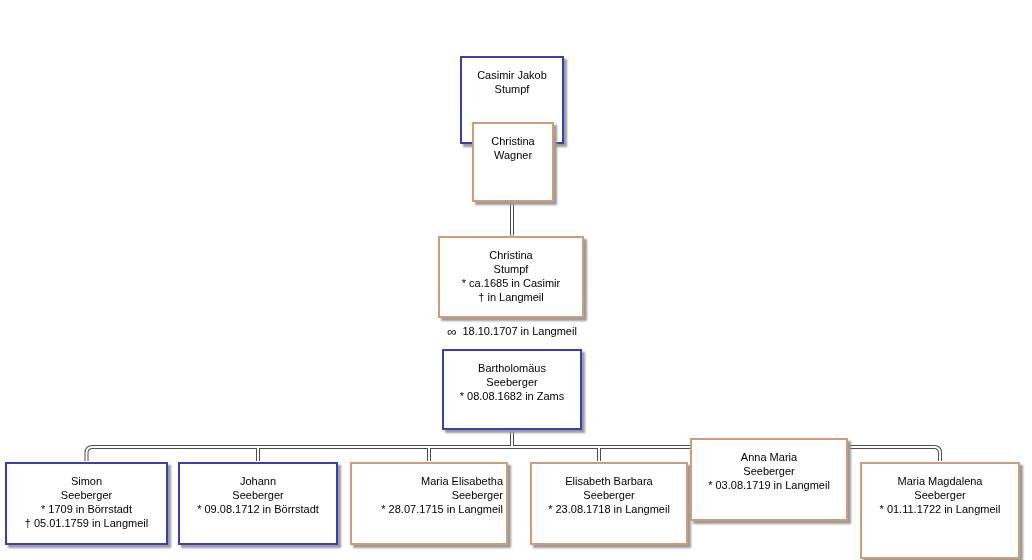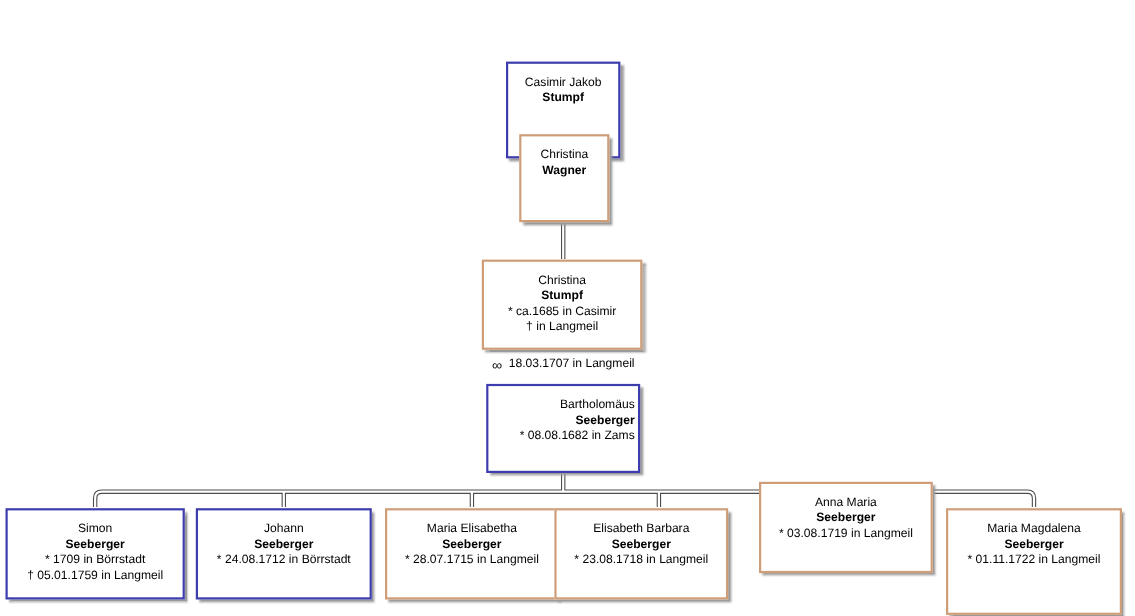--- a/index.html
+++ b/index.html
@@ -26,21 +26,21 @@
     display: flex;
     flex-direction: column;
     justify-content: flex-start;
     align-items: center;
     text-align: center;
     padding: 10px 3px 2px 3px;
     font-size: 11px;
     line-height: 14px;
     cursor: default;
   }
-  .pbox .surname { font-weight: bold; }
+  .pbox .surname { font-weight: normal; }
   .pbox div:empty { display: none; }
   .marriage {
     position: absolute;
     left: 437px; top: 323px;
     width: 150px; height: 16px;
     display: flex;
     justify-content: center;
     align-items: center;
     gap: 6px;
     font-size: 11px;
@@ -85,52 +85,52 @@
 
   <div class="pbox" style="left: 438px; top: 236px; width: 146px; height: 82px; border-color: rgb(207, 157, 120);">
     <div>Christina</div>
     <div class="surname">Stumpf</div>
     <div>* ca.1685 in Casimir</div>
     <div>† in Langmeil</div>
   </div>
 
   <div class="marriage">
     <span class="inf">∞</span>
-    <span>18.03.1707 in Langmeil</span>
+    <span>18.10.1707 in Langmeil</span>
   </div>
 
-  <div class="pbox" style="left: 442px; top: 349px; width: 140px; height: 81px; border-color: rgb(61, 61, 174); align-items: flex-end;">
+  <div class="pbox" style="left: 442px; top: 349px; width: 140px; height: 81px; border-color: rgb(61, 61, 174);">
     <div>Bartholomäus</div>
     <div class="surname">Seeberger</div>
     <div>* 08.08.1682 in Zams</div>
 
   </div>
 
   <div class="pbox" style="left: 5px; top: 462px; width: 163px; height: 83px; border-color: rgb(61, 61, 174); text-align: right;">
     <div>Simon</div>
     <div class="surname">Seeberger</div>
     <div>* 1709 in Börrstadt</div>
     <div>† 05.01.1759 in Langmeil</div>
   </div>
 
   <div class="pbox" style="left: 178px; top: 462px; width: 160px; height: 83px; border-color: rgb(61, 61, 174);">
     <div>Johann</div>
     <div class="surname">Seeberger</div>
-    <div>* 24.08.1712 in Börrstadt</div>
+    <div>* 09.08.1712 in Börrstadt</div>
 
   </div>
 
-  <div class="pbox" style="left: 350px; top: 462px; width: 158px; height: 83px; border-color: rgb(207, 157, 120);">
+  <div class="pbox" style="left: 350px; top: 462px; width: 158px; height: 83px; border-color: rgb(207, 157, 120); align-items: flex-end;">
     <div>Maria Elisabetha</div>
     <div class="surname">Seeberger</div>
     <div>* 28.07.1715 in Langmeil</div>
 
   </div>
 
-  <div class="pbox" style="left: 504px; top: 462px; width: 158px; height: 83px; border-color: rgb(207, 157, 120);">
+  <div class="pbox" style="left: 530px; top: 462px; width: 158px; height: 83px; border-color: rgb(207, 157, 120);">
     <div>Elisabeth Barbara</div>
     <div class="surname">Seeberger</div>
     <div>* 23.08.1718 in Langmeil</div>
 
   </div>
 
   <div class="pbox" style="left: 690px; top: 438px; width: 158px; height: 83px; border-color: rgb(207, 157, 120);">
     <div>Anna Maria</div>
     <div class="surname">Seeberger</div>
     <div>* 03.08.1719 in Langmeil</div>

